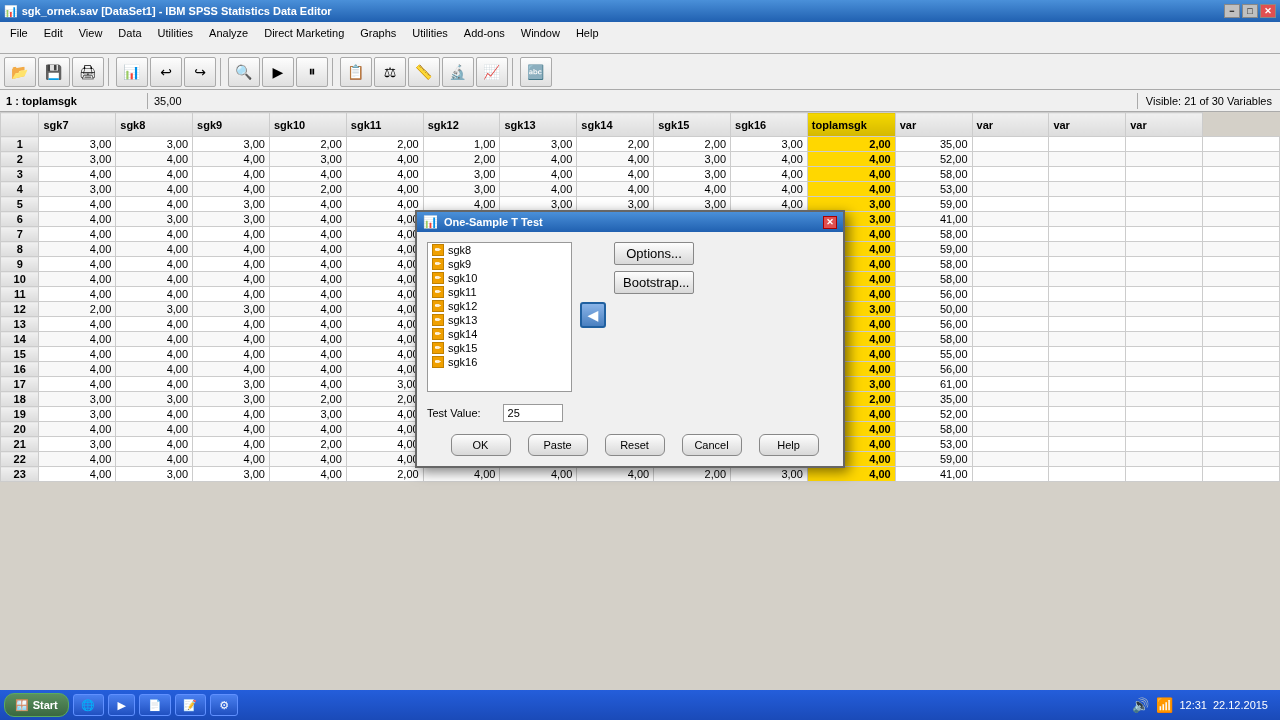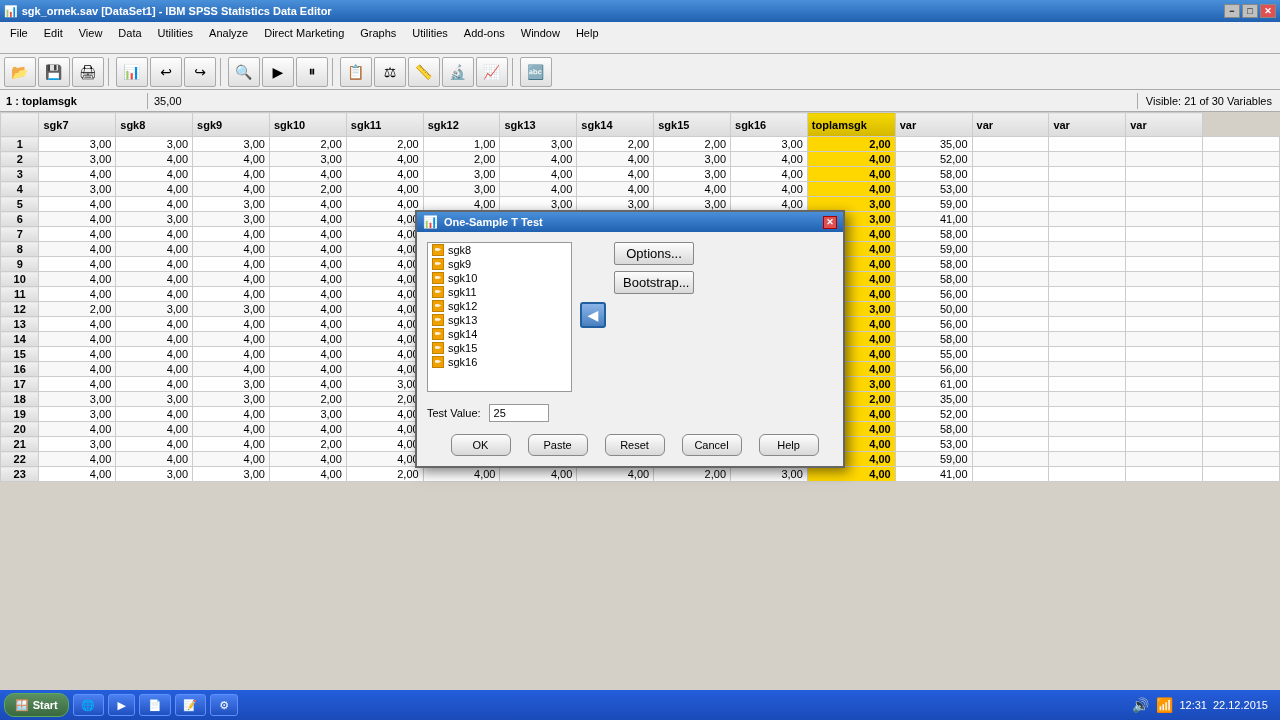--- a/index.html
+++ b/index.html
@@ -325,21 +325,21 @@
       border: 1px solid #888;
       border-radius: 2px;
       cursor: pointer;
       font-size: 13px;
     }
 
     
     #test-value-row {
       display: flex;
       align-items: center;
-      gap: 8px;
+      gap: 22px;
       margin-top: 4px;
     }
     #test-value-label { font-size: 11px; }
     #test-value-input {
       width: 60px;
       height: 18px;
       border: 1px solid #999;
       background: white;
       font-size: 11px;
       padding: 1px 4px;

